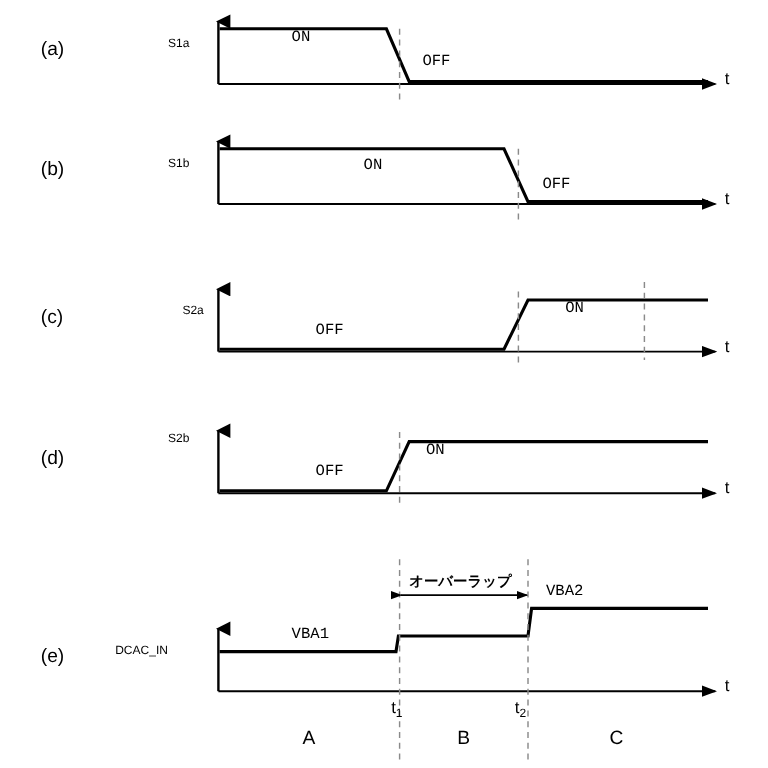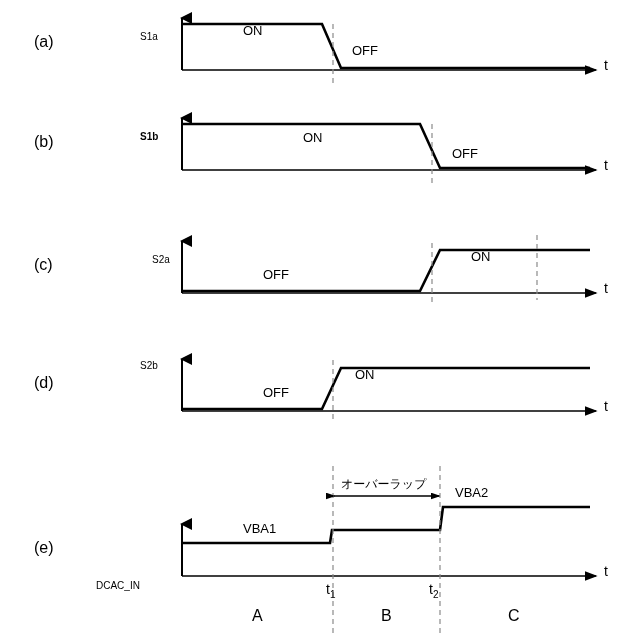--- a/index.html
+++ b/index.html
@@ -25,37 +25,39 @@
     white-space: nowrap;
   }
   .panel-letter {
     font-size: 16px;
   }
   .signal-name {
     font-size: 10px;
   }
   .state-label {
     font-size: 13px;
+    font-family: Liberation Mono, monospace;
   }
   .axis-t {
     font-size: 14px;
     font-style: normal;
   }
   .phase-label {
     font-size: 16px;
   }
   .time-label {
     font-size: 14px;
   }
   .time-sub {
     font-size: 10px;
     vertical-align: sub;
   }
   .overlap-label {
     font-size: 12px;
+    font-weight: bold;
   }
   svg {
     position: absolute;
     left: 0;
     top: 0;
   }
 </style>
 </head>
 <body>
 
@@ -131,39 +133,39 @@
     </g>
   </svg>
 
   <div class="lbl panel-letter" style="left:34px; top:33px;">(a)</div>
   <div class="lbl signal-name" style="left:140px; top:31px;">S1a</div>
   <div class="lbl state-label" style="left:243px; top:23px;">ON</div>
   <div class="lbl state-label" style="left:352px; top:43px;">OFF</div>
   <div class="lbl axis-t" style="left:604px; top:57px;">t</div>
 
   <div class="lbl panel-letter" style="left:34px; top:133px;">(b)</div>
-  <div class="lbl signal-name" style="left:140px; top:131px;font-weight:bold;">S1b</div>
+  <div class="lbl signal-name" style="left:140px; top:131px;">S1b</div>
   <div class="lbl state-label" style="left:303px; top:130px;">ON</div>
   <div class="lbl state-label" style="left:452px; top:146px;">OFF</div>
   <div class="lbl axis-t" style="left:604px; top:157px;">t</div>
 
   <div class="lbl panel-letter" style="left:34px; top:256px;">(c)</div>
   <div class="lbl signal-name" style="left:152px; top:254px;">S2a</div>
   <div class="lbl state-label" style="left:263px; top:267px;">OFF</div>
   <div class="lbl state-label" style="left:471px; top:249px;">ON</div>
   <div class="lbl axis-t" style="left:604px; top:280px;">t</div>
 
   <div class="lbl panel-letter" style="left:34px; top:374px;">(d)</div>
   <div class="lbl signal-name" style="left:140px; top:360px;">S2b</div>
   <div class="lbl state-label" style="left:263px; top:385px;">OFF</div>
   <div class="lbl state-label" style="left:355px; top:367px;">ON</div>
   <div class="lbl axis-t" style="left:604px; top:398px;">t</div>
 
   <div class="lbl panel-letter" style="left:34px; top:539px;">(e)</div>
-  <div class="lbl signal-name" style="left:96px; top:537px;margin-top:43px;">DCAC_IN</div>
+  <div class="lbl signal-name" style="left:96px; top:537px;">DCAC_IN</div>
   <div class="lbl state-label" style="left:211px; top:521px;margin-left:32px;">VBA1</div>
   <div class="lbl state-label" style="left:455px; top:485px;">VBA2</div>
   <div class="lbl axis-t" style="left:604px; top:563px;">t</div>
 
   <div class="lbl overlap-label" style="left:341px; top:476px;">オーバーラップ</div>
 
   <div class="lbl time-label" style="left:326px; top:581px;">
     <span>t</span><span class="time-sub">1</span>
   </div>
   <div class="lbl time-label" style="left:429px; top:581px;">

